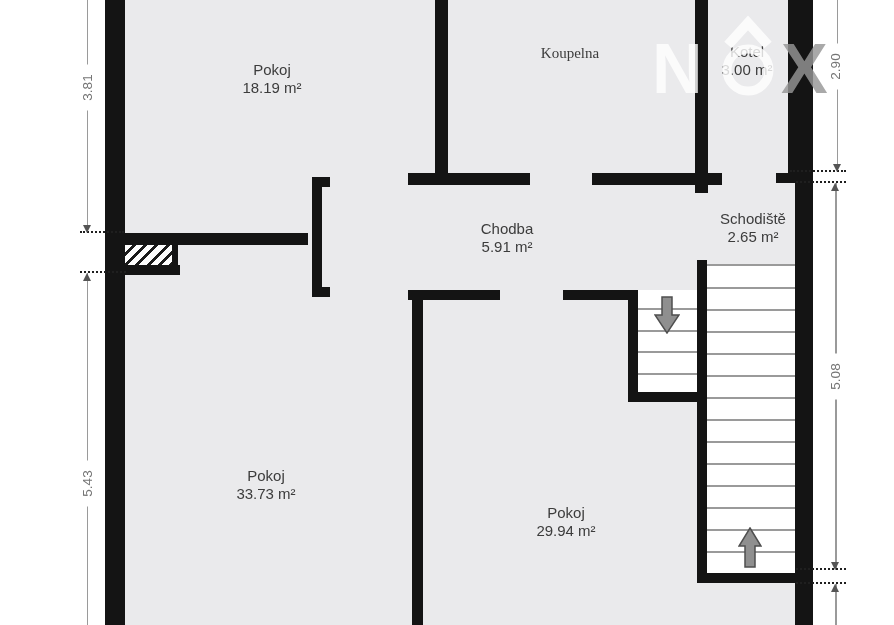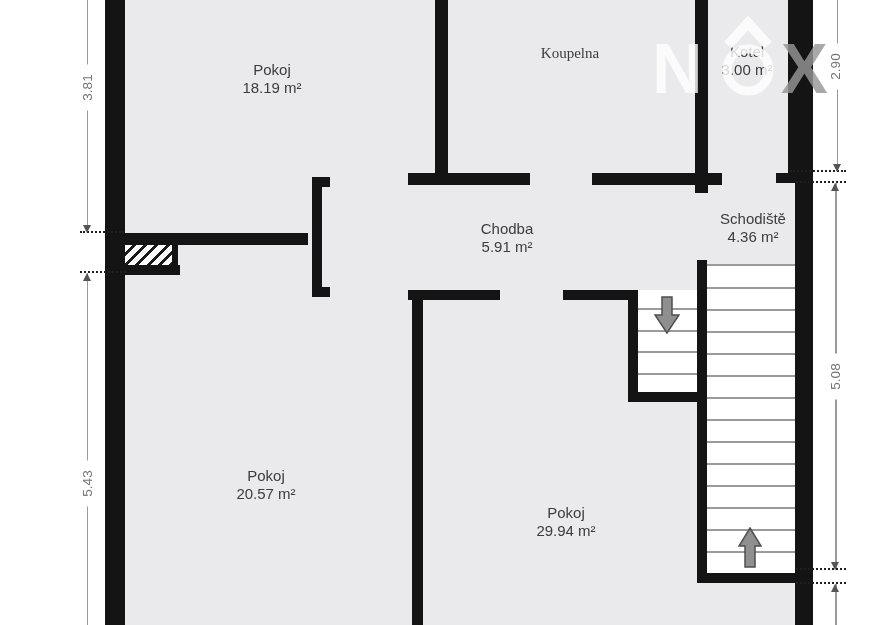--- a/index.html
+++ b/index.html
@@ -88,25 +88,25 @@
   <div class="room-label" style="left:682px;top:43px;">
     <div>Kotel</div>
     <div>3.00 m²</div>
   </div>
   <div class="room-label" style="left:442px;top:220px;">
     <div>Chodba</div>
     <div>5.91 m²</div>
   </div>
   <div class="room-label" style="left:688px;top:210px;">
     <div>Schodiště</div>
-    <div>4.36 m²</div>
+    <div>2.65 m²</div>
   </div>
   <div class="room-label" style="left:201px;top:467px;">
     <div>Pokoj</div>
-    <div>20.57 m²</div>
+    <div>33.73 m²</div>
   </div>
   <div class="room-label" style="left:501px;top:504px;">
     <div>Pokoj</div>
     <div>29.94 m²</div>
   </div>
 
   <div class="dimline" style="left:86.5px;top:0;height:233px;"></div>
   <div class="dimline" style="left:86.5px;top:273px;height:352px;"></div>
   <div class="dimline" style="left:836.5px;top:0;height:172px;"></div>
   <div class="dimline" style="left:835px;top:183px;height:387px;"></div>

